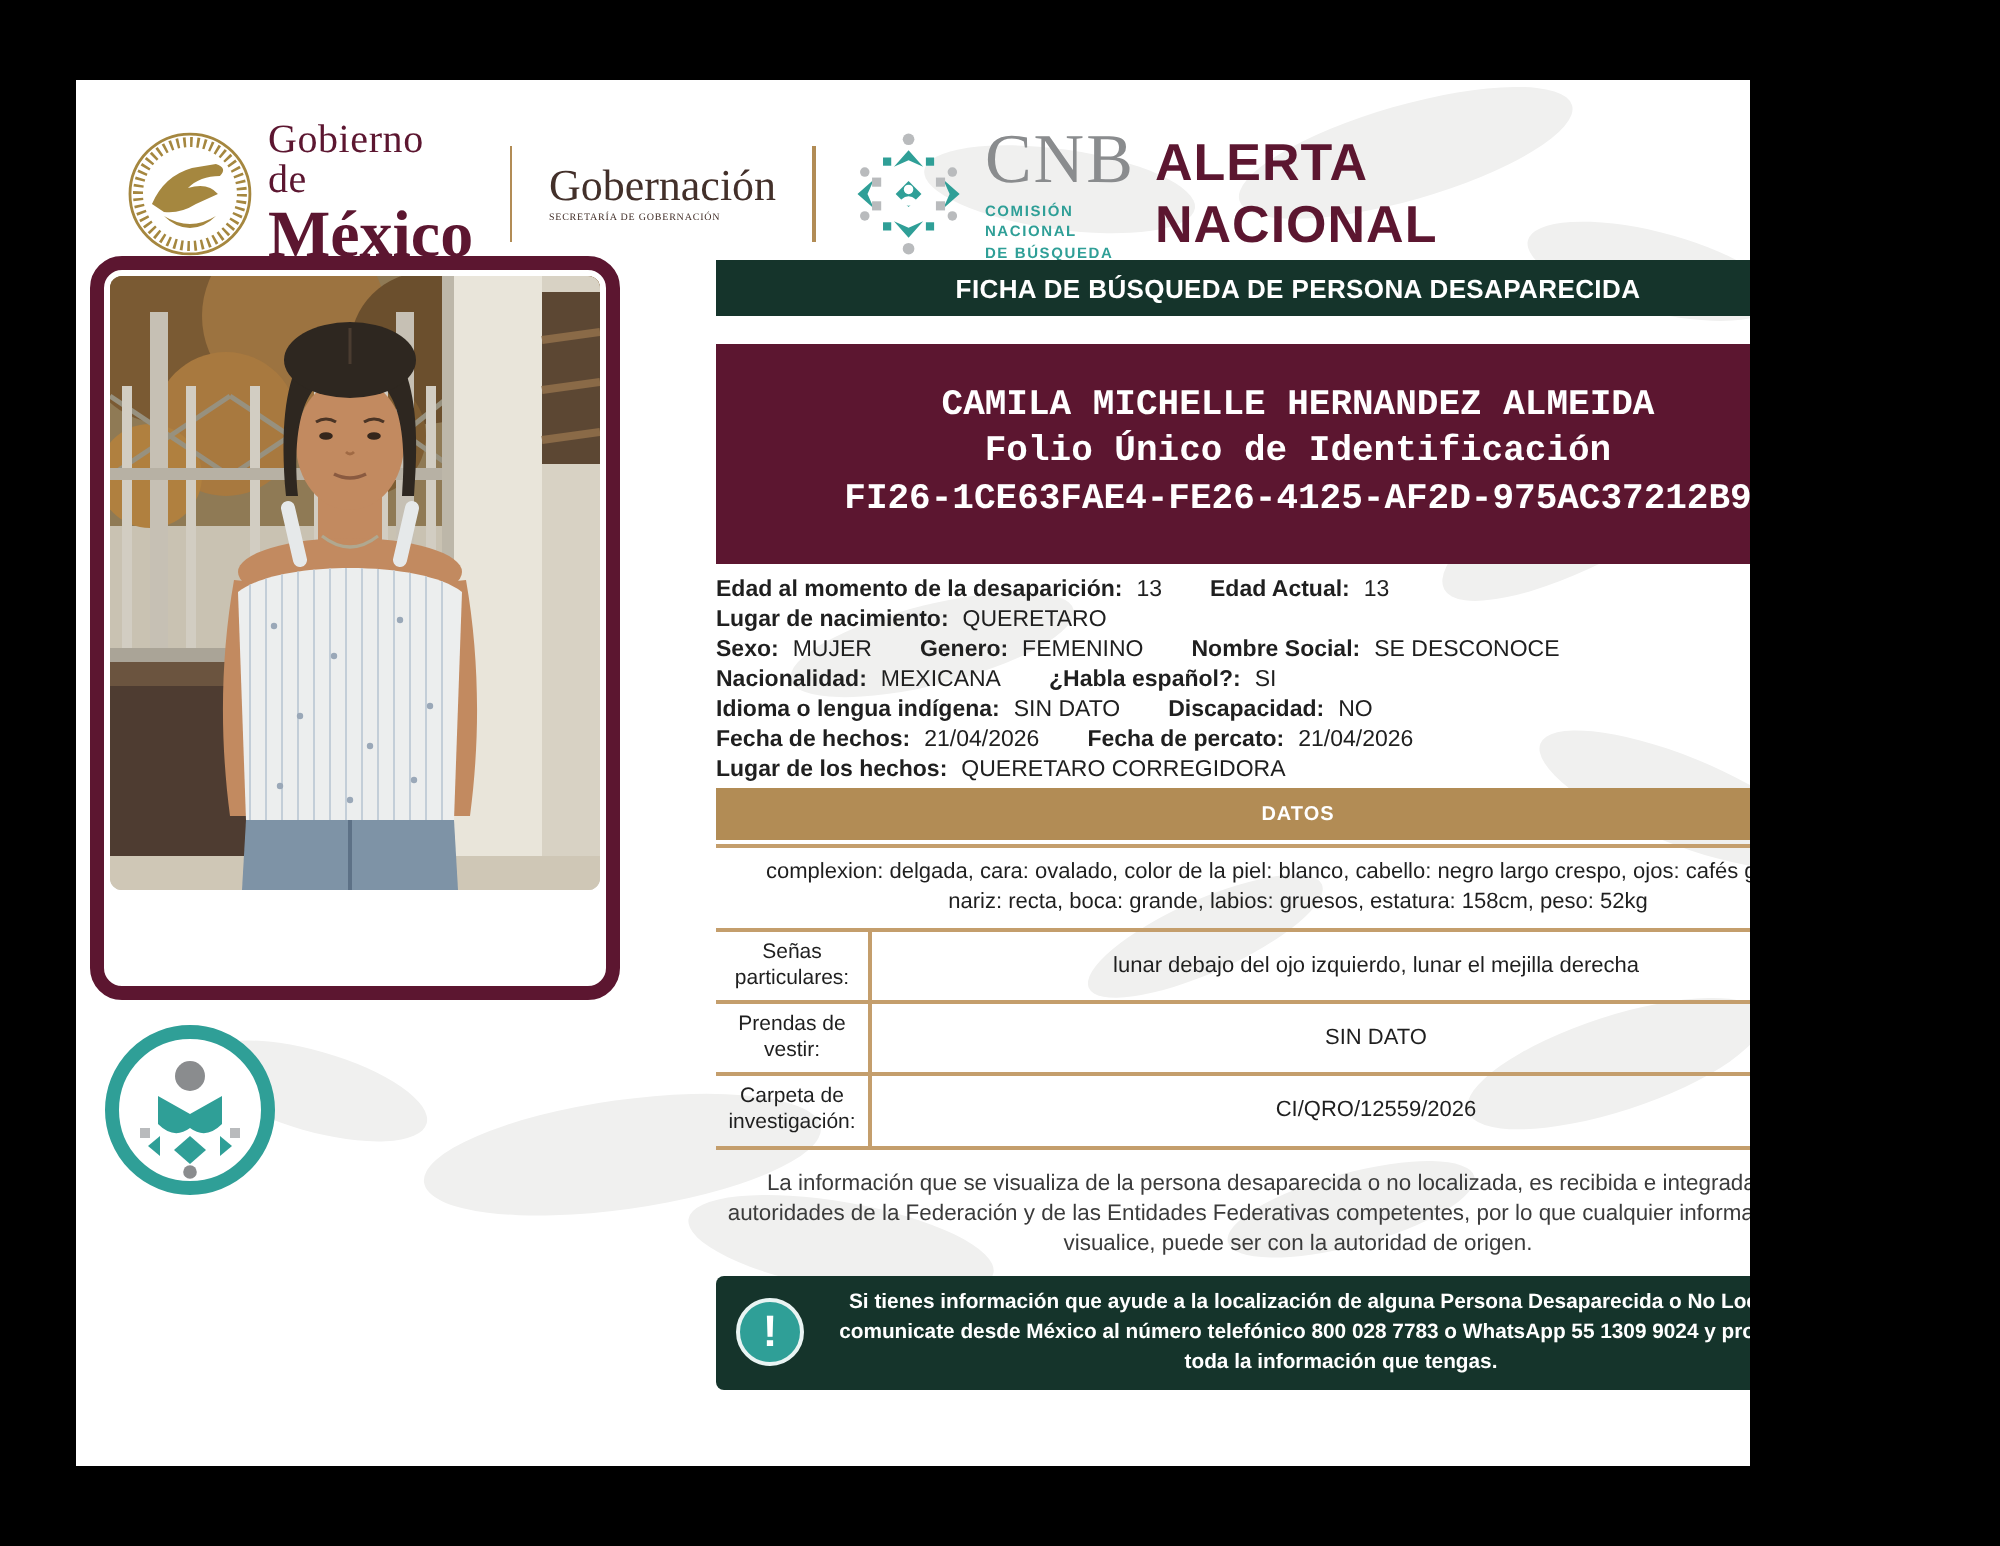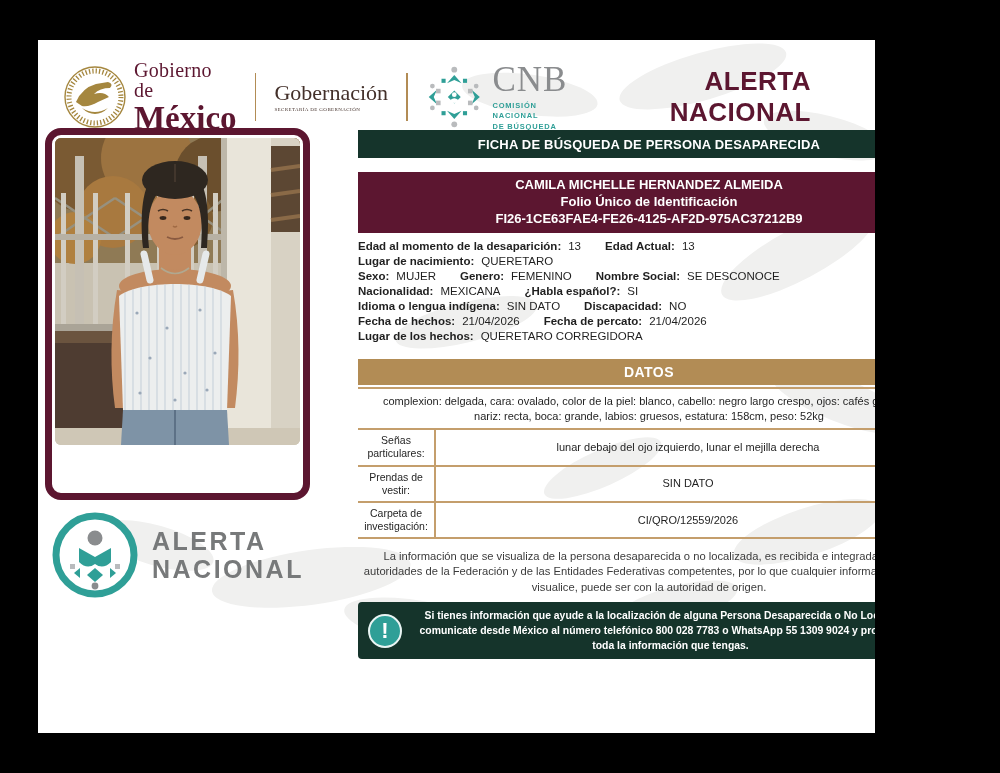--- a/index.html
+++ b/index.html
@@ -20,38 +20,38 @@
   .mx-line1{font-size:20px;letter-spacing:.3px;}
   .mx-line2{font-size:33px;font-weight:bold;margin-top:2px;}
   .hdr-divider{width:2px;height:48px;background:var(--gold);margin:0 18px;}
   .gobernacion{font-family:"Liberation Serif",serif;color:#43302A;line-height:1;}
   .gb-main{font-size:22px;}
   .gb-sub{font-size:5px;letter-spacing:.4px;margin-top:3px;color:#43302A;}
   .cnb{display:flex;align-items:center;gap:10px;}
   .cnb-text{line-height:1;}
   .cnb-acronym{font-family:"Liberation Serif",serif;font-weight:normal;font-size:35px;color:var(--logo-gray);letter-spacing:1px;}
   .cnb-sub{font-size:7.5px;font-weight:bold;color:var(--teal);letter-spacing:.8px;margin-top:4px;line-height:1.4;}
-  .alert-title{margin-left:auto;padding-right:64px;font-size:26px;font-weight:bold;color:var(--maroon);letter-spacing:.5px;text-align:right;}
+  .alert-title{margin-left:auto;padding-right:64px;font-size:26px;font-weight:bold;color:var(--maroon);letter-spacing:.5px;}
 
   
   .photo-frame{position:absolute;left:7px;top:88px;width:265px;height:372px;border:7px solid var(--maroon);border-radius:16px;background:#fff;}
   .photo{position:absolute;left:3px;top:3px;width:245px;height:307px;border-radius:6px;display:block;}
   .alerta-logo{position:absolute;left:14px;top:472px;display:flex;align-items:center;gap:14px;}
   .alerta-logo-text{font-weight:bold;color:var(--text-gray);font-size:25px;letter-spacing:2.5px;line-height:1.12;}
 
   
   .right-col{position:absolute;left:320px;top:90px;width:582px;}
   .banner{color:#fff;font-weight:bold;text-align:center;}
   .banner-ficha{height:28px;background:var(--dark-green);font-size:13px;display:flex;align-items:center;justify-content:center;letter-spacing:.2px;}
-  .banner-name{margin-top:14px;background:var(--maroon);font-size:13px;padding:5px 0;line-height:1.3;}
+  .banner-name{margin-top:14px;background:var(--maroon);font-size:18px;padding:20px 0;line-height:1.3;font-family:Liberation Mono, monospace;}
   .fields-block{margin-top:7px;font-size:11.5px;color:var(--ink);}
   .field-line{margin:3px 0;white-space:nowrap;}
   .f-label{font-weight:bold;margin-right:7px;}
   .f-value{margin-right:24px;}
-  .banner-datos{margin-top:17px;height:26px;background:var(--gold);font-size:14px;display:flex;align-items:center;justify-content:center;letter-spacing:.5px;}
+  .banner-datos{margin-top:3px;height:26px;background:var(--gold);font-size:10px;display:flex;align-items:center;justify-content:center;letter-spacing:.5px;}
   .datos-table{margin-top:2px;border-bottom:2px solid var(--table-border);}
   .t-row{display:flex;border-top:2px solid var(--table-border);min-height:34px;}
   .t-label{width:78px;padding:4px 1px;font-size:10.5px;border-right:2px solid var(--table-border);display:flex;align-items:center;justify-content:center;text-align:center;color:var(--ink);line-height:1.25;}
   .t-value{flex:1;padding:5px 12px;font-size:11px;display:flex;align-items:center;justify-content:center;text-align:center;color:var(--ink);line-height:1.35;}
   .disclaimer{margin-top:10px;text-align:center;font-size:11.2px;line-height:1.37;color:#3B3B3B;}
   .info-box{margin-top:7px;background:var(--dark-green);border-radius:4px;display:flex;align-items:center;gap:9px;padding:6px 10px;min-height:46px;}
   .info-icon{width:34px;height:34px;border-radius:50%;background:var(--teal);color:#fff;display:flex;align-items:center;justify-content:center;font-weight:bold;font-size:22px;flex-shrink:0;border:2px solid #e9f4f3;}
   .info-text{flex:1;color:#fff;font-weight:bold;font-size:10.4px;text-align:center;line-height:1.45;}
 </style>
 </head>
@@ -252,24 +252,20 @@
           <circle cx="43" cy="26" r="7.5" fill="#8A8C8E"></circle>
           <path d="M27,36 L43,45 L59,36 L59,50 Q51,58 43,52 Q35,58 27,50 Z" style="fill:var(--teal)"></path>
           <path d="M36,36 L50,36 L43,43 Z" fill="#fff"></path>
           <path d="M35,63 L43,56 L51,63 L43,70 Z" style="fill:var(--teal)"></path>
           <circle cx="43" cy="74" r="3.4" fill="#8A8C8E"></circle>
           <path d="M28,56 L22,61 L28,66 Z" style="fill:var(--teal)"></path>
           <path d="M58,56 L64,61 L58,66 Z" style="fill:var(--teal)"></path>
           <rect x="18" y="52" width="5" height="5" fill="#B9BBBD"></rect>
           <rect x="63" y="52" width="5" height="5" fill="#B9BBBD"></rect>
         </svg>
-        <div class="alerta-logo-text">
-          <div>ALERTA</div>
-          <div>NACIONAL</div>
-        </div>
       </div>
 
       <div class="right-col">
 
         <div class="banner banner-ficha">FICHA DE BÚSQUEDA DE PERSONA DESAPARECIDA</div>
 
         <div class="banner banner-name">
           <div>CAMILA MICHELLE HERNANDEZ ALMEIDA</div>
           <div>Folio Único de Identificación</div>
           <div>FI26-1CE63FAE4-FE26-4125-AF2D-975AC37212B9</div>

